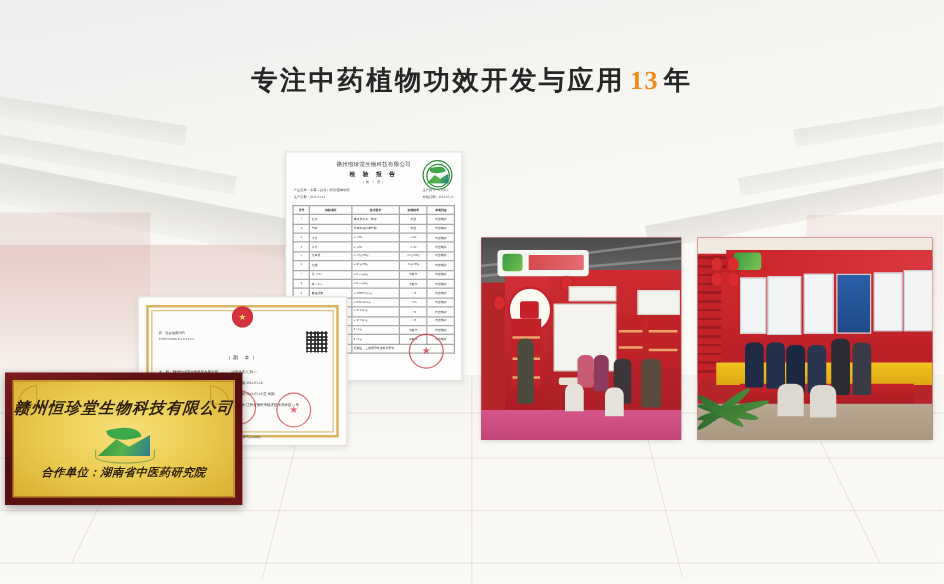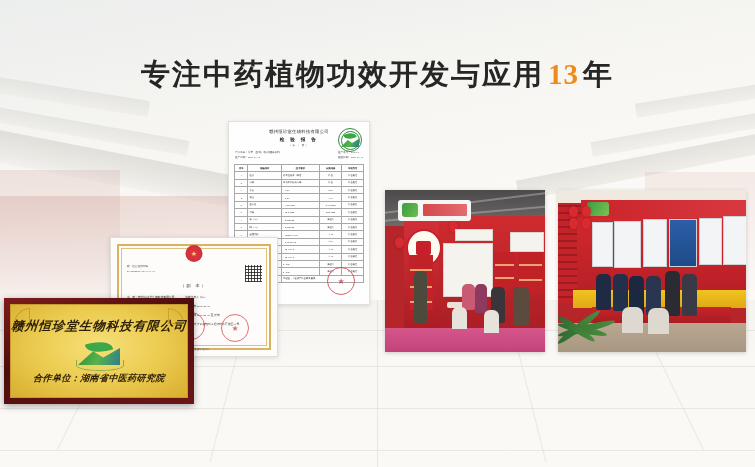--- a/index.html
+++ b/index.html
@@ -40,21 +40,21 @@
 
   
   .plaza{position:absolute;left:0;top:300px;width:755px;height:167px;
     background:linear-gradient(180deg,#f5f3ef 0%,#faf8f5 35%,#fbf9f6 100%);}
   .plaza .pl{position:absolute;background:rgba(180,176,168,.24);}
   .pv{width:1px;transform-origin:top center;}
   .ph{height:1px;left:0;width:755px;background:rgba(178,174,166,.18);}
 
   
   .headline{position:absolute;left:0;top:36px;width:755px;text-align:center;
-    font-size:29px;letter-spacing:2px;color:#262626;white-space:nowrap;
+    font-size:21px;letter-spacing:2px;color:#262626;white-space:nowrap;
     font-family:"Liberation Serif","DejaVu Serif",serif;}
   .headline .num{color:#ef8b1c;font-family:"Liberation Serif","DejaVu Serif",serif;
     letter-spacing:1px;padding:0 4px;}
 
   
   .report{position:absolute;left:228px;top:121px;width:140px;height:182px;
     background:#fefefe;border:1px solid #e3e1dd;
     box-shadow:0 1px 4px rgba(0,0,0,.12);overflow:hidden;}
   .rep-head{text-align:center;padding-top:7px;}
   .rep-co{font-size:4.4px;color:#333;letter-spacing:.2px;}

